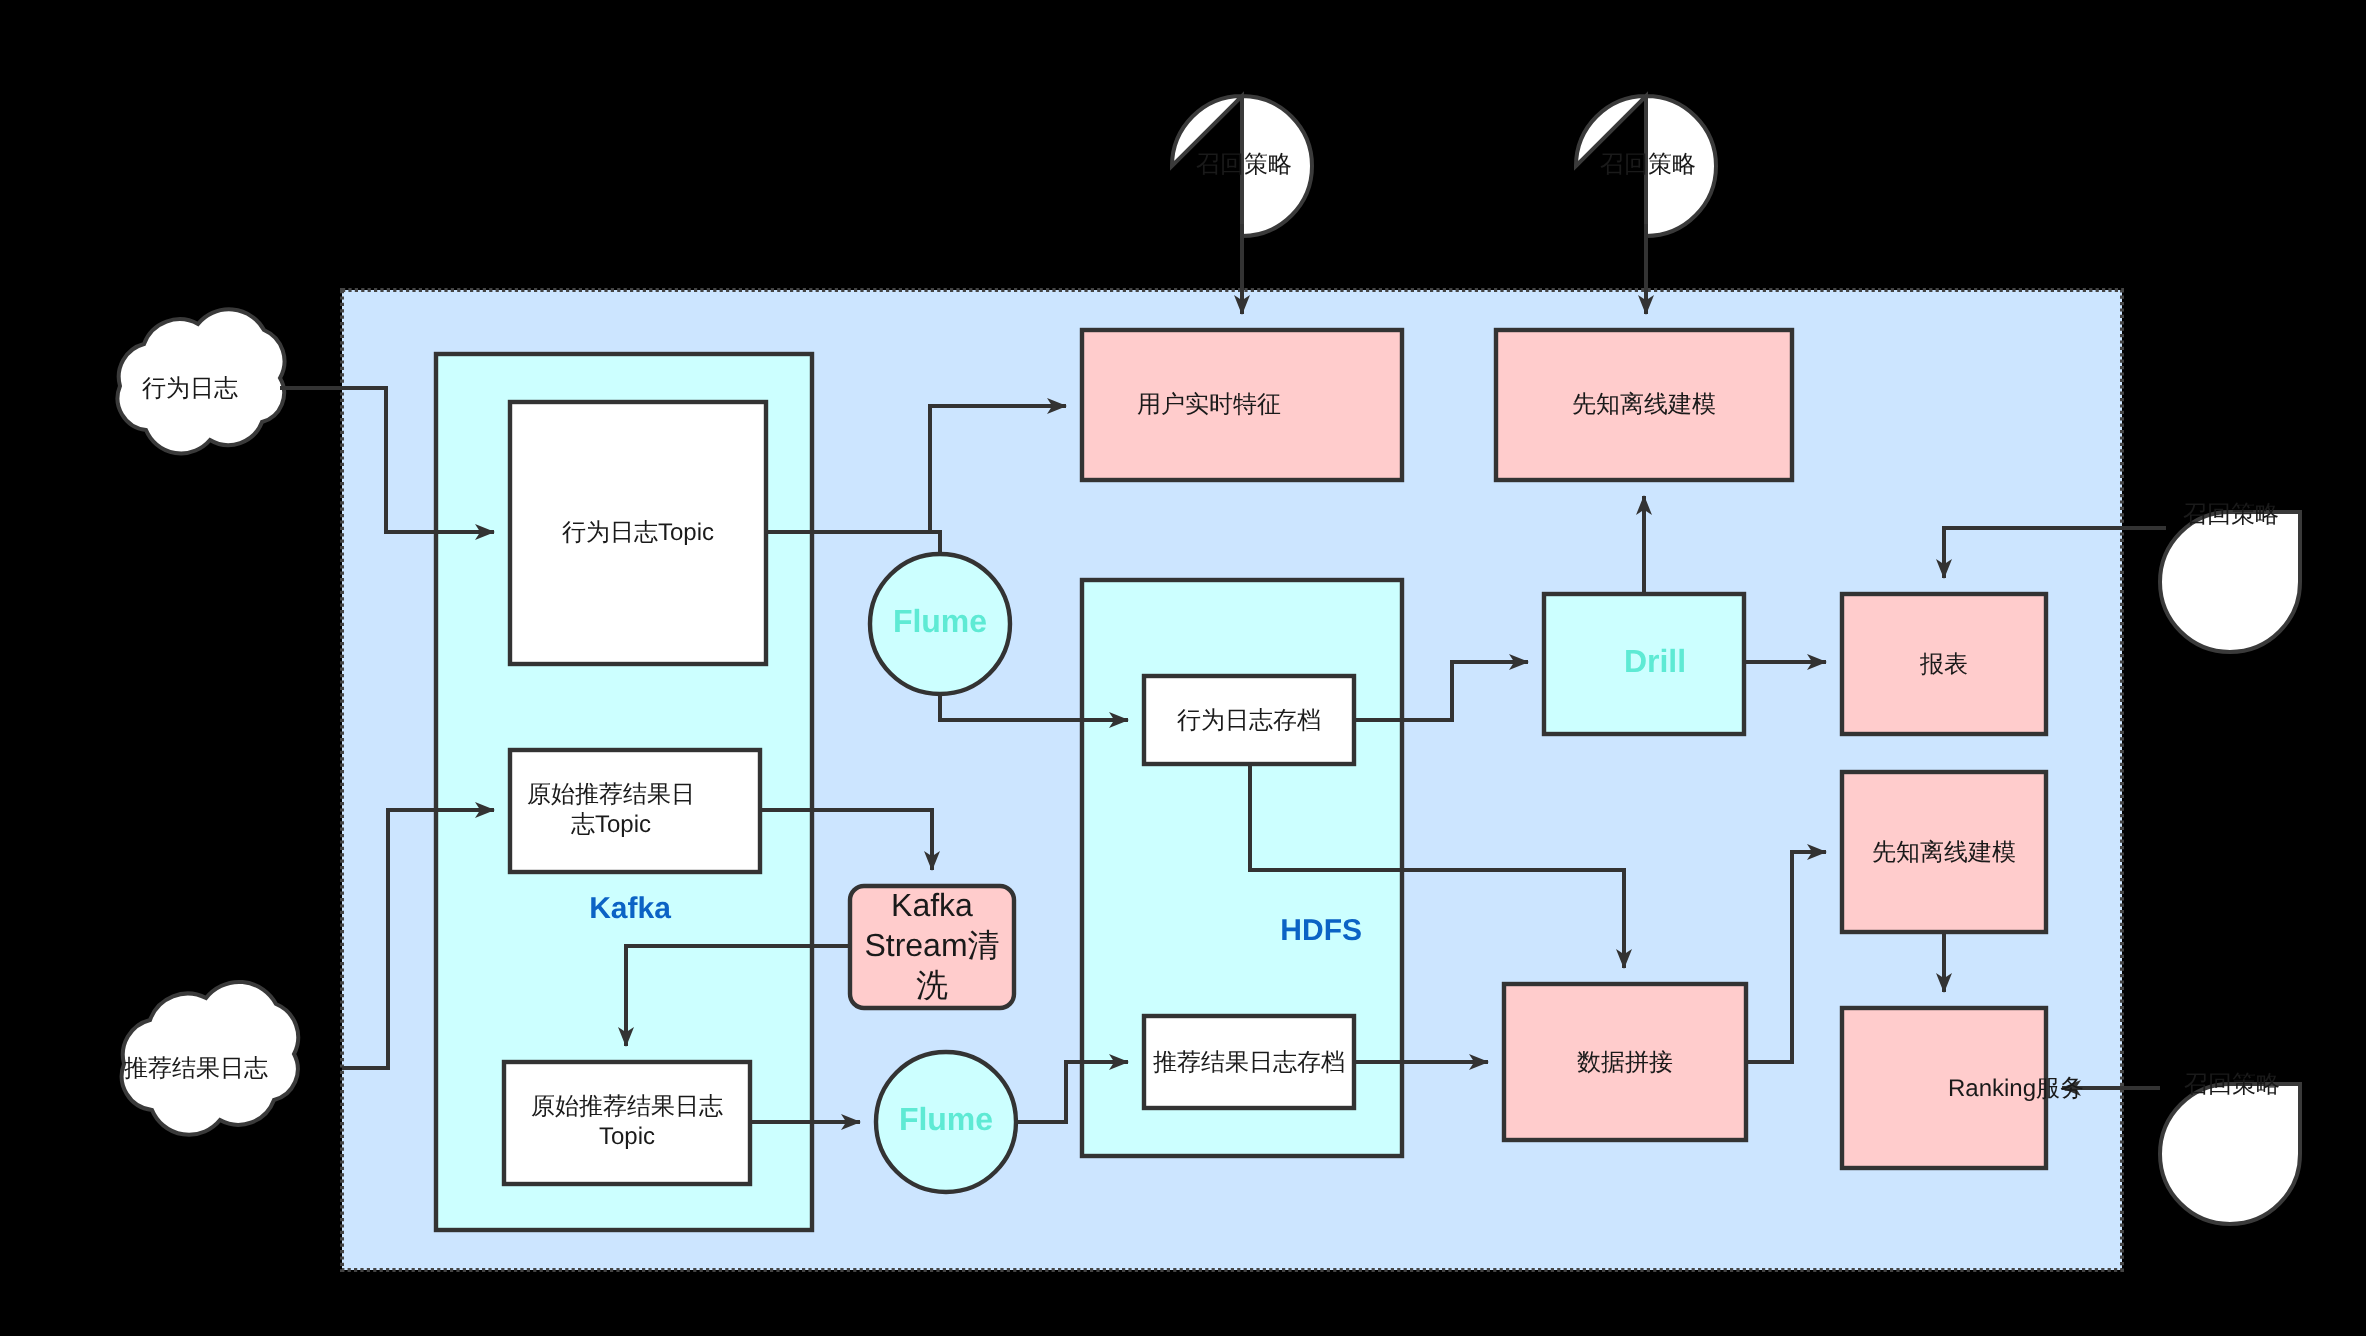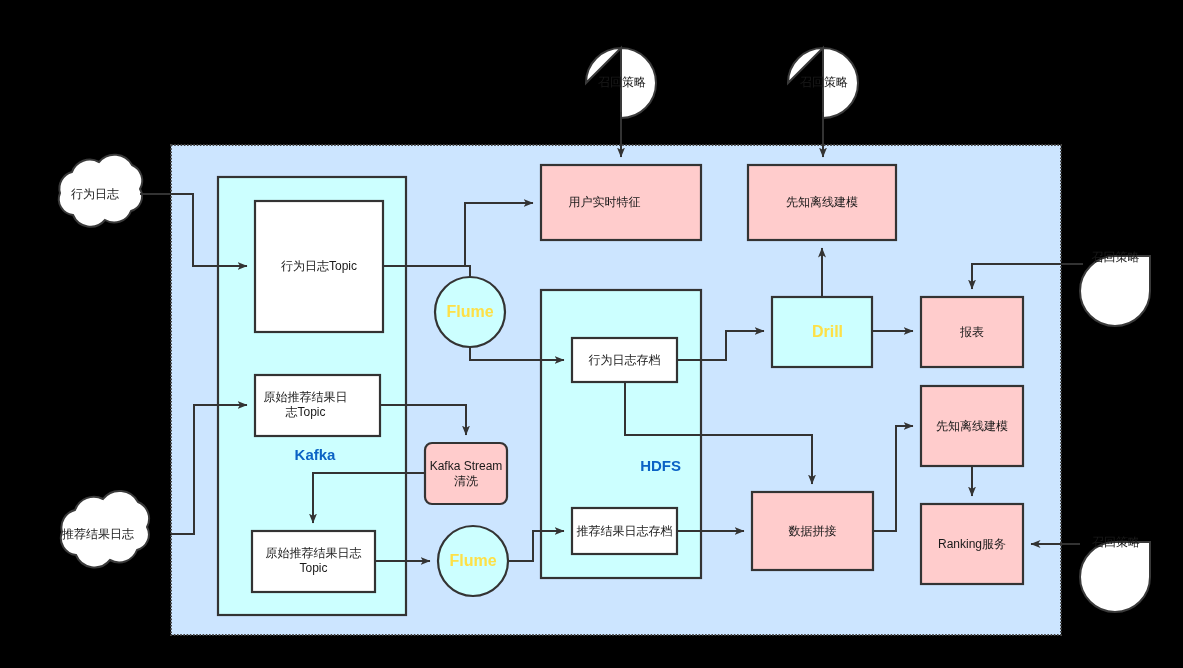--- a/index.html
+++ b/index.html
@@ -4,21 +4,21 @@
 <style>
   html,body{margin:0;padding:0;background:#000;}
   #stage{position:relative;width:1183px;height:668px;background:#000;overflow:hidden;
          font-family:"Liberation Sans","DejaVu Sans",sans-serif;}
   svg.layer{position:absolute;left:0;top:0;width:1183px;height:668px;}
   .lbl{position:absolute;display:flex;align-items:center;justify-content:center;
        text-align:center;color:#1a1a1a;font-size:12px;line-height:1.25;
        font-family:"Liberation Sans","DejaVu Sans",sans-serif;pointer-events:none;}
   .grp-lbl{position:absolute;color:#0b63c5;font-weight:bold;font-size:15px;
            font-family:"Liberation Sans","DejaVu Sans",sans-serif;text-align:center;}
-  .blue-b{color:#fde047;font-weight:bold;font-size:16px;}
+  .blue-b{color:#5eead4;font-weight:bold;font-size:16px;}
 </style>
 </head>
 <body>
 
 <div id="stage">
 
   <svg class="layer" viewBox="0 0 1183 668">
     <defs>
       <marker id="arw" markerWidth="12" markerHeight="12" refX="9.5" refY="4" orient="auto" markerUnits="userSpaceOnUse">
         <path d="M0,0 L10,4 L0,8 L2.6,4 Z" fill="#333"></path>
@@ -114,26 +114,26 @@
   <div class="lbl" style="left:788px;top:69px;width:72px;height:26px;">召回策略</div>
   <div class="lbl" style="left:1084px;top:238px;width:63px;height:38px;">召回策略</div>
   <div class="lbl" style="left:1080px;top:529px;width:72px;height:26px;">召回策略</div>
 
   <div class="grp-lbl" style="left:255px;top:446px;width:120px;">Kafka</div>
   <div class="grp-lbl" style="left:561px;top:457px;width:120px;text-align:right;">HDFS</div>
 
   <div class="lbl" style="left:255px;top:253px;width:128px;height:26px;">行为日志Topic</div>
   <div class="lbl" style="left:258px;top:382px;width:95px;height:46px;">原始推荐结果日志Topic</div>
   <div class="lbl" style="left:255px;top:538px;width:117px;height:46px;">原始推荐结果日志Topic</div>
-  <div class="lbl" style="left:428px;top:447px;width:76px;height:53px;font-size:12px;">Kafka Stream清洗</div>
+  <div class="lbl" style="left:428px;top:447px;width:76px;height:53px;font-size:16px;">Kafka Stream清洗</div>
   <div class="lbl blue-b" style="left:435px;top:299px;width:70px;height:26px;">Flume</div>
   <div class="lbl blue-b" style="left:438px;top:548px;width:70px;height:26px;">Flume</div>
   <div class="lbl" style="left:572px;top:347px;width:105px;height:26px;text-align:center;">行为日志存档</div>
   <div class="lbl" style="left:574px;top:509px;width:101px;height:44px;">推荐结果日志存档</div>
   <div class="lbl" style="left:541px;top:189px;width:127px;height:26px;">用户实时特征</div>
   <div class="lbl" style="left:748px;top:189px;width:148px;height:26px;">先知离线建模</div>
   <div class="lbl blue-b" style="left:772px;top:319px;width:111px;height:26px;text-align:center;">Drill</div>
   <div class="lbl" style="left:921px;top:319px;width:102px;height:26px;">报表</div>
   <div class="lbl" style="left:752px;top:518px;width:121px;height:26px;">数据拼接</div>
   <div class="lbl" style="left:921px;top:413px;width:102px;height:26px;">先知离线建模</div>
-  <div class="lbl" style="left:921px;top:531px;width:102px;height:26px;">Ranking服务</div>
+  <div class="lbl" style="left:957px;top:531px;width:102px;height:26px;">Ranking服务</div>
 
 </div>
 
 </body></html>

